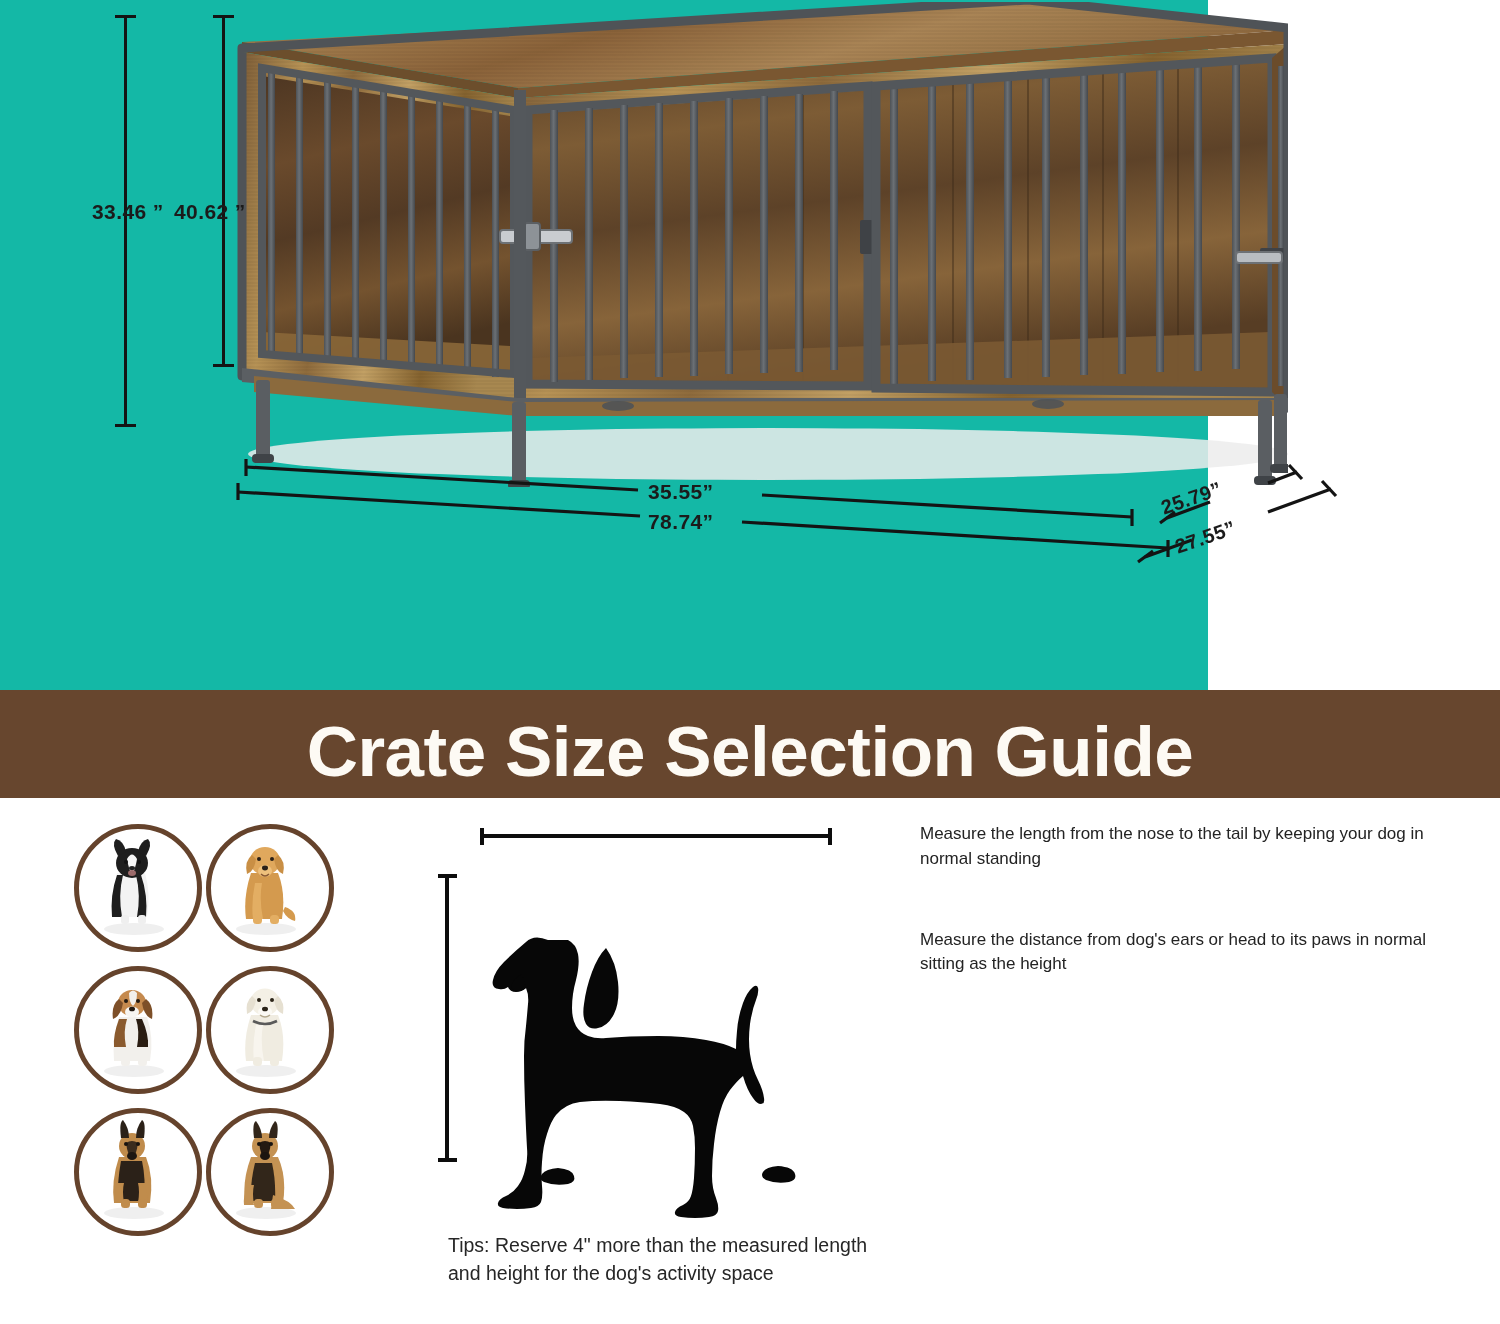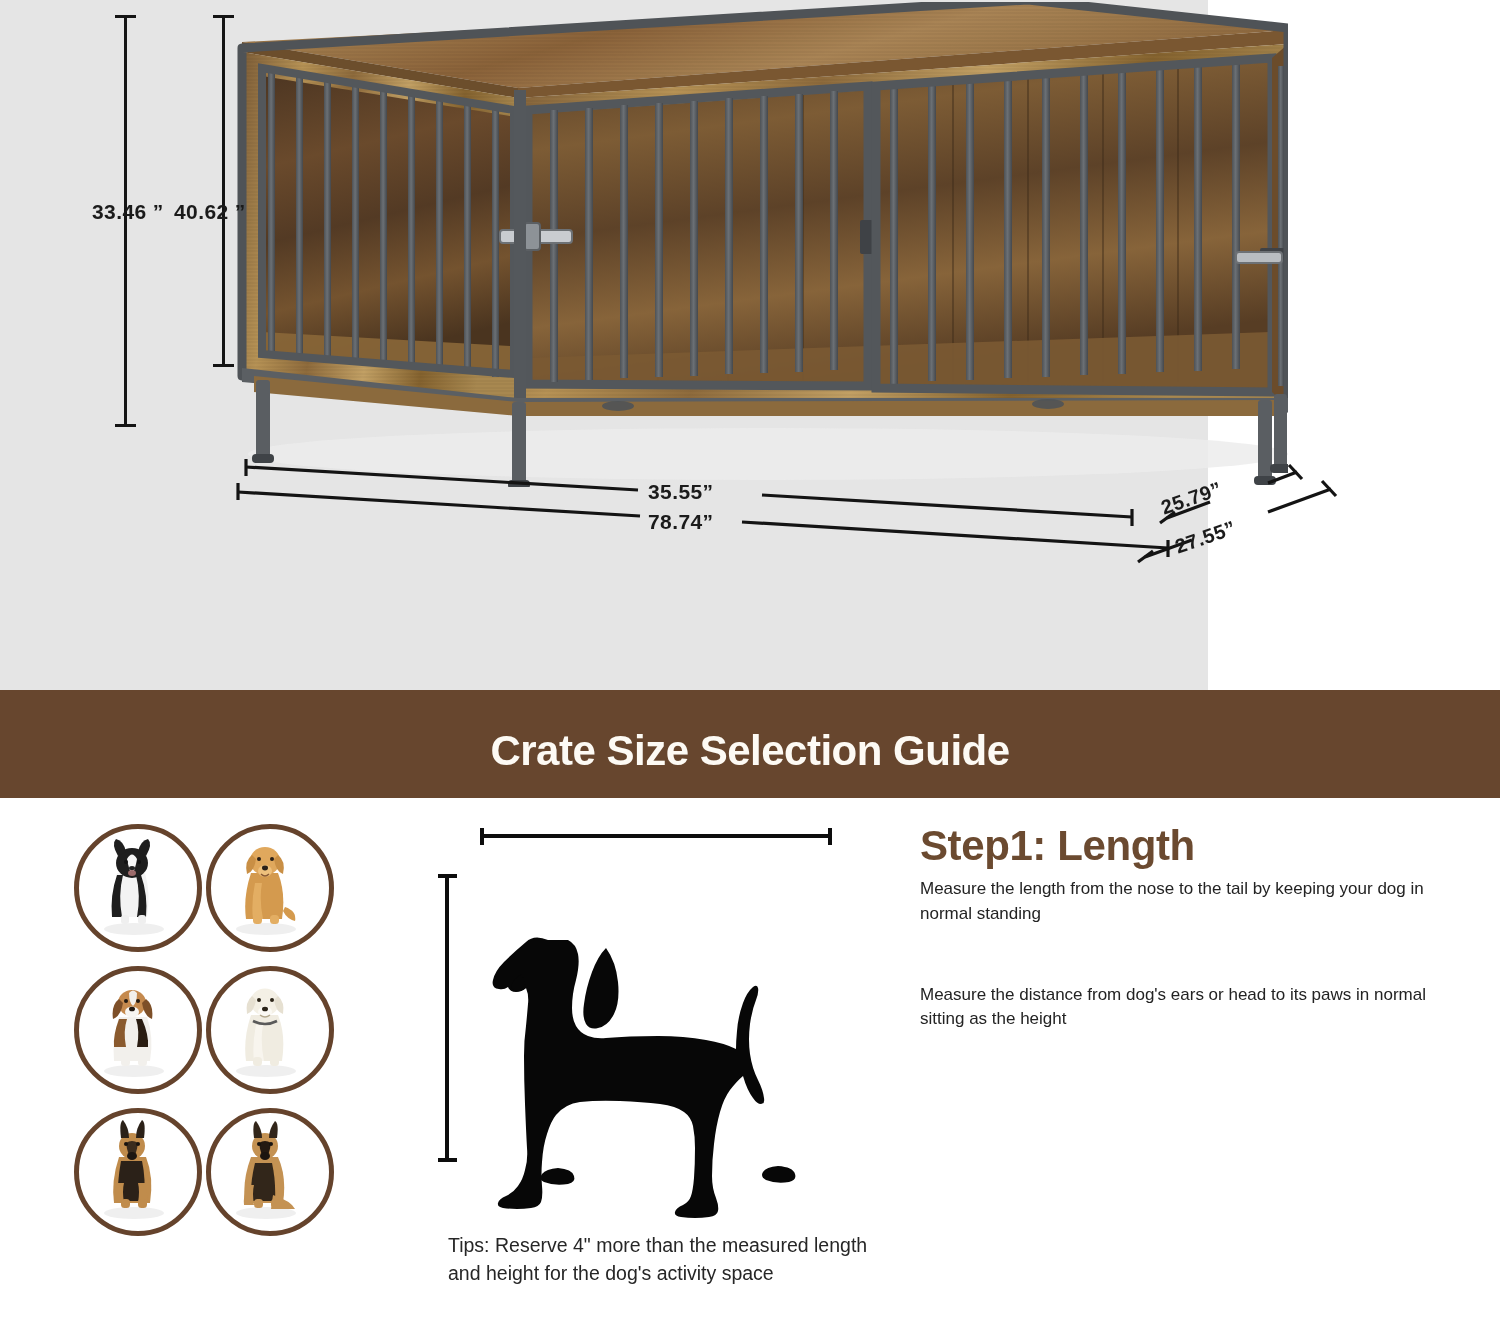--- a/index.html
+++ b/index.html
@@ -13,21 +13,21 @@
     position: relative;
     font-family: "Liberation Sans", sans-serif;
     overflow: hidden;
   }
 
   
   #product-section {
     position: absolute;
     left: 0; top: 0;
     width: 1208px; height: 690px;
-    background: #e5e5e5;
+    background: #14b8a6;
     text-align: center;
   }
 
   #product-photo {
     position: absolute;
     left: 228px; top: 2px;
     width: 1060px; height: 485px;
   }
 
   
@@ -72,21 +72,21 @@
     position: absolute;
     left: 0; top: 690px;
     width: 1500px; height: 108px;
     background: #67462e;
     display: flex;
     align-items: center;
     justify-content: center;
   }
   #banner-title {
     color: #fdfaf4;
-    font-size: 42px;
+    font-size: 71px;
     font-weight: 700;
     letter-spacing: -0.5px;
     font-family: "Liberation Sans", sans-serif;
     line-height: 1;
     margin-top: 14px;
   }
 
   
   #guide {
     position: absolute;
@@ -592,21 +592,20 @@
         <path d="M348 368 q-12 1 -15 6 q-3 5 3 8 q10 4 23 2 q8 -2 6 -8 q-2 -7 -17 -8z"></path>
       </g>
     </svg>
 
     <div id="tips-text">Tips: Reserve 4" more than the measured length and height for the dog's activity space</div>
   </div>
 
   <div id="steps">
 
     <div class="step-block">
-      <h3 class="step-title">Step1: Length</h3>
       <p class="step-body">Measure the length from the nose to the tail by keeping your dog in normal standing</p>
     </div>
 
     <div class="step-block" style="margin-top:56px;">
       <p class="step-body">Measure the distance from dog's ears or head to its paws in normal sitting as the height</p>
     </div>
 
   </div>
 </div>
 

